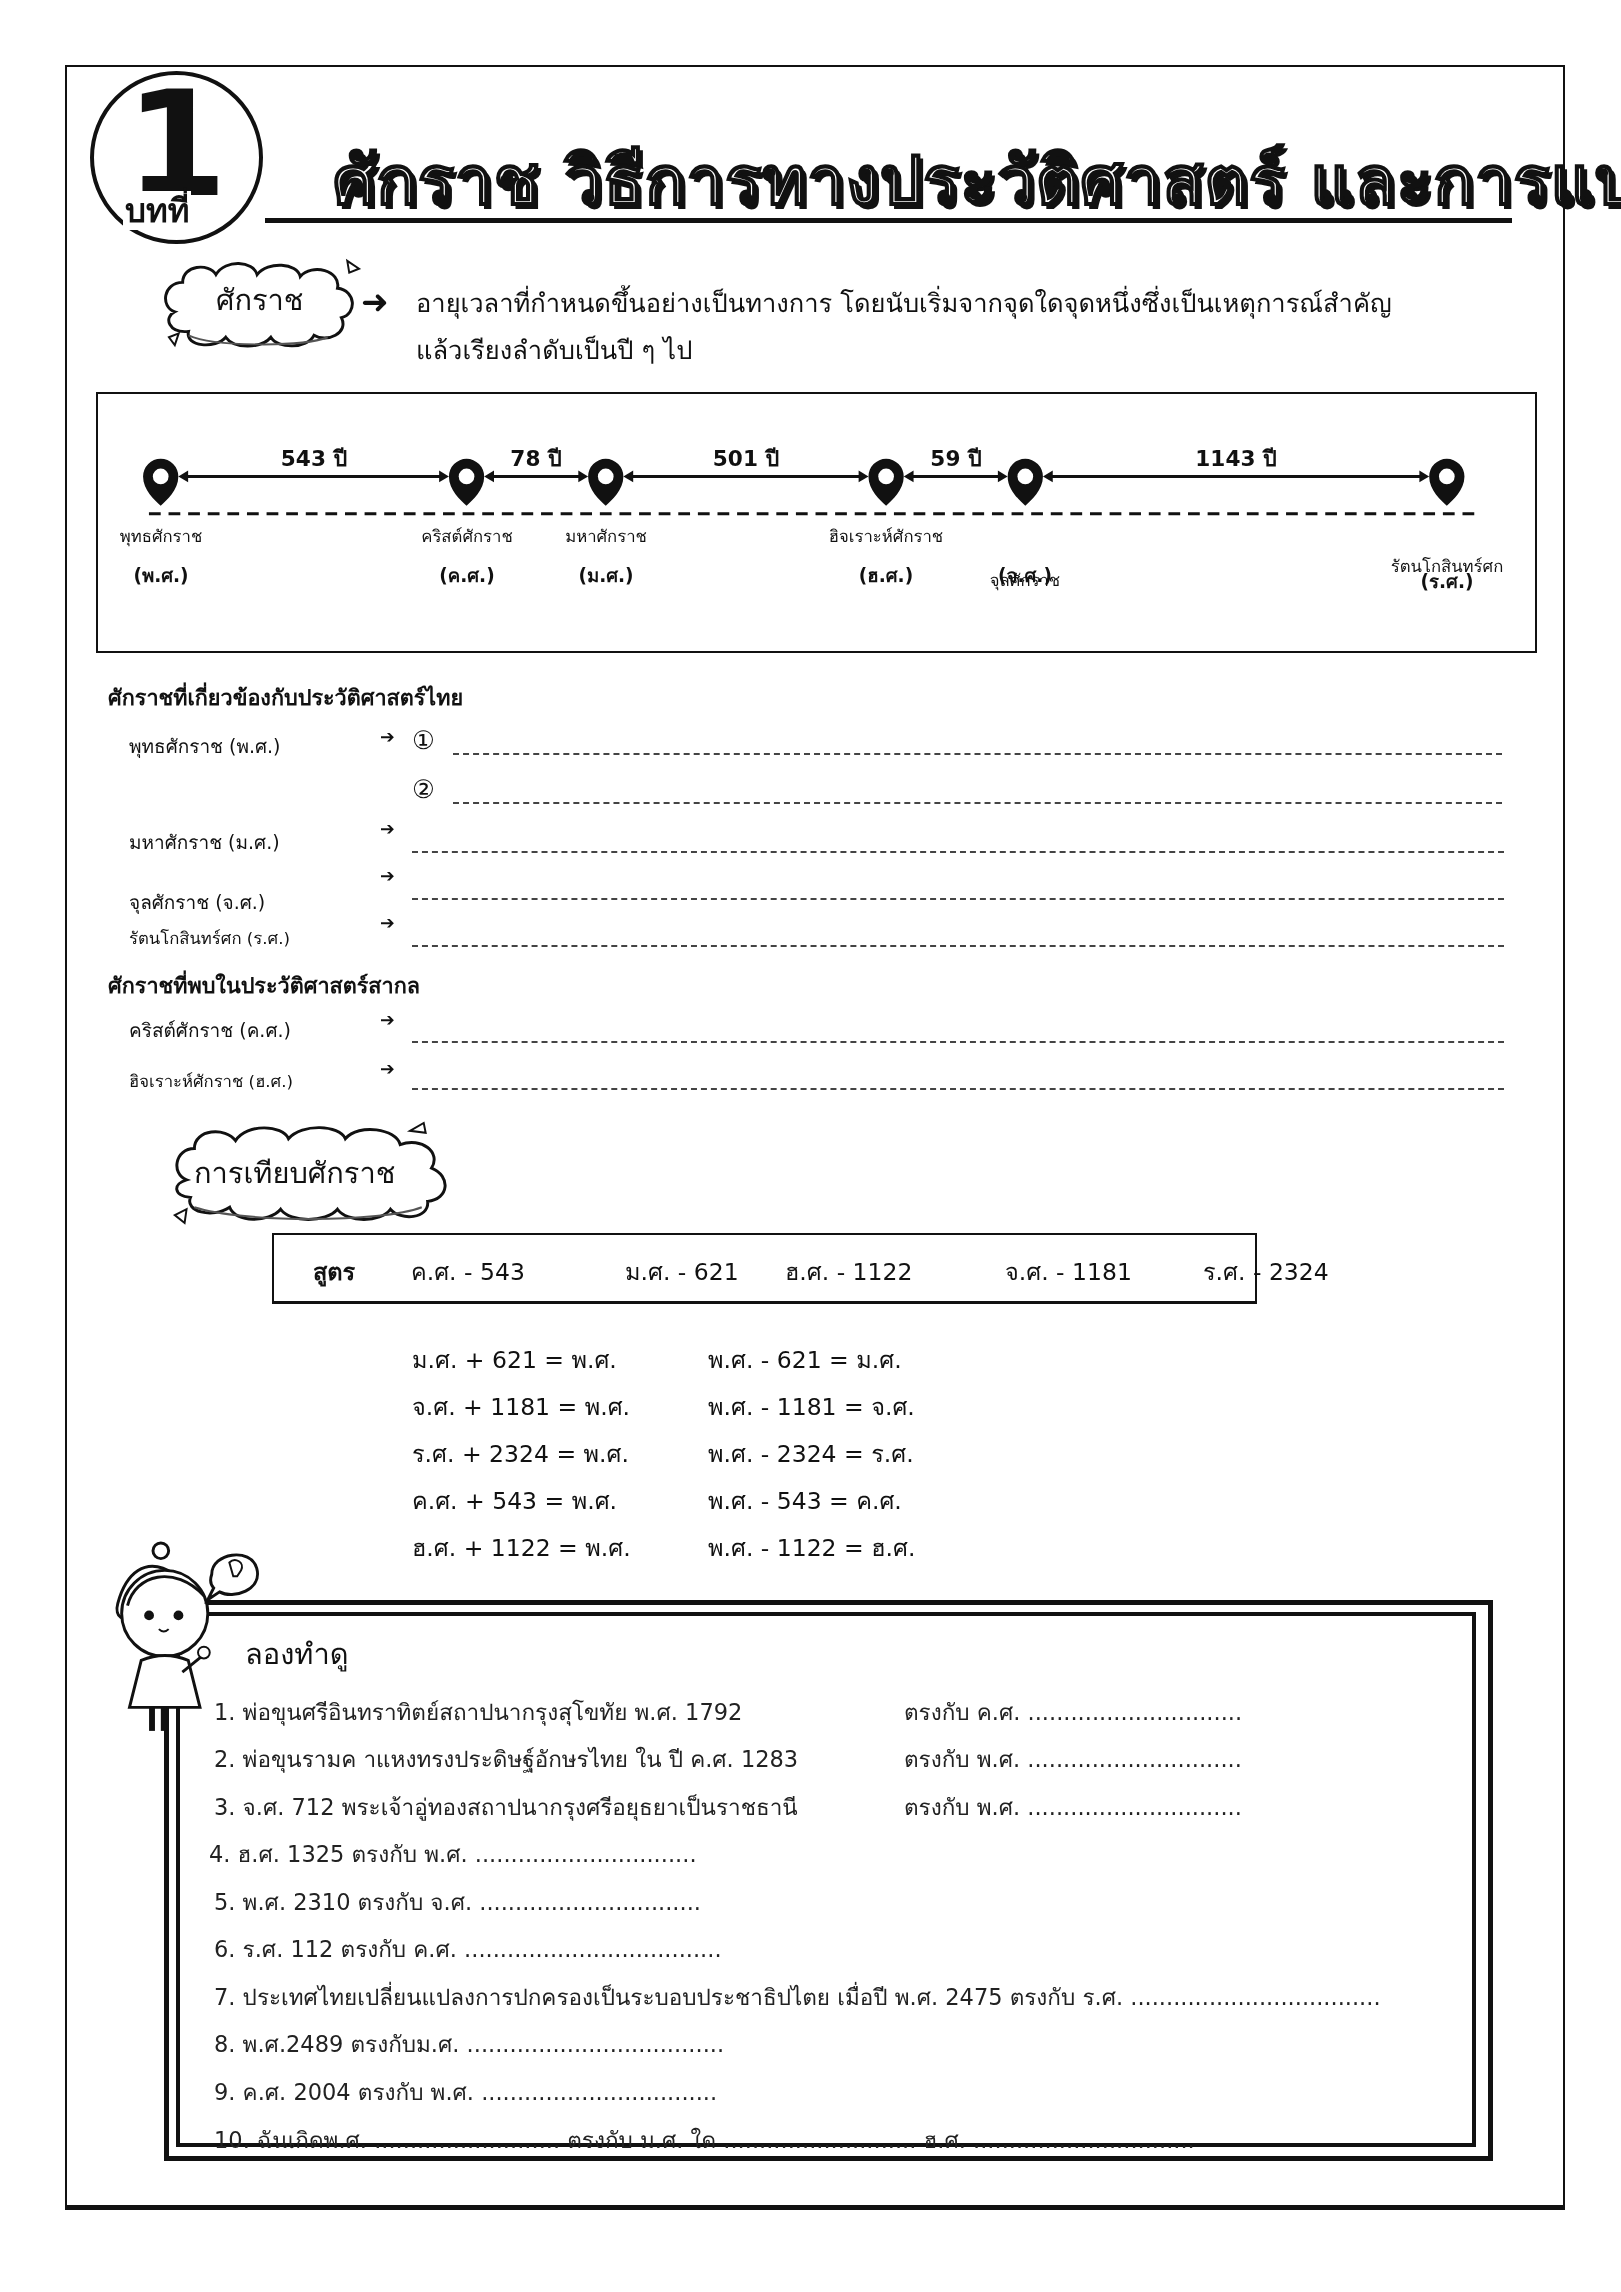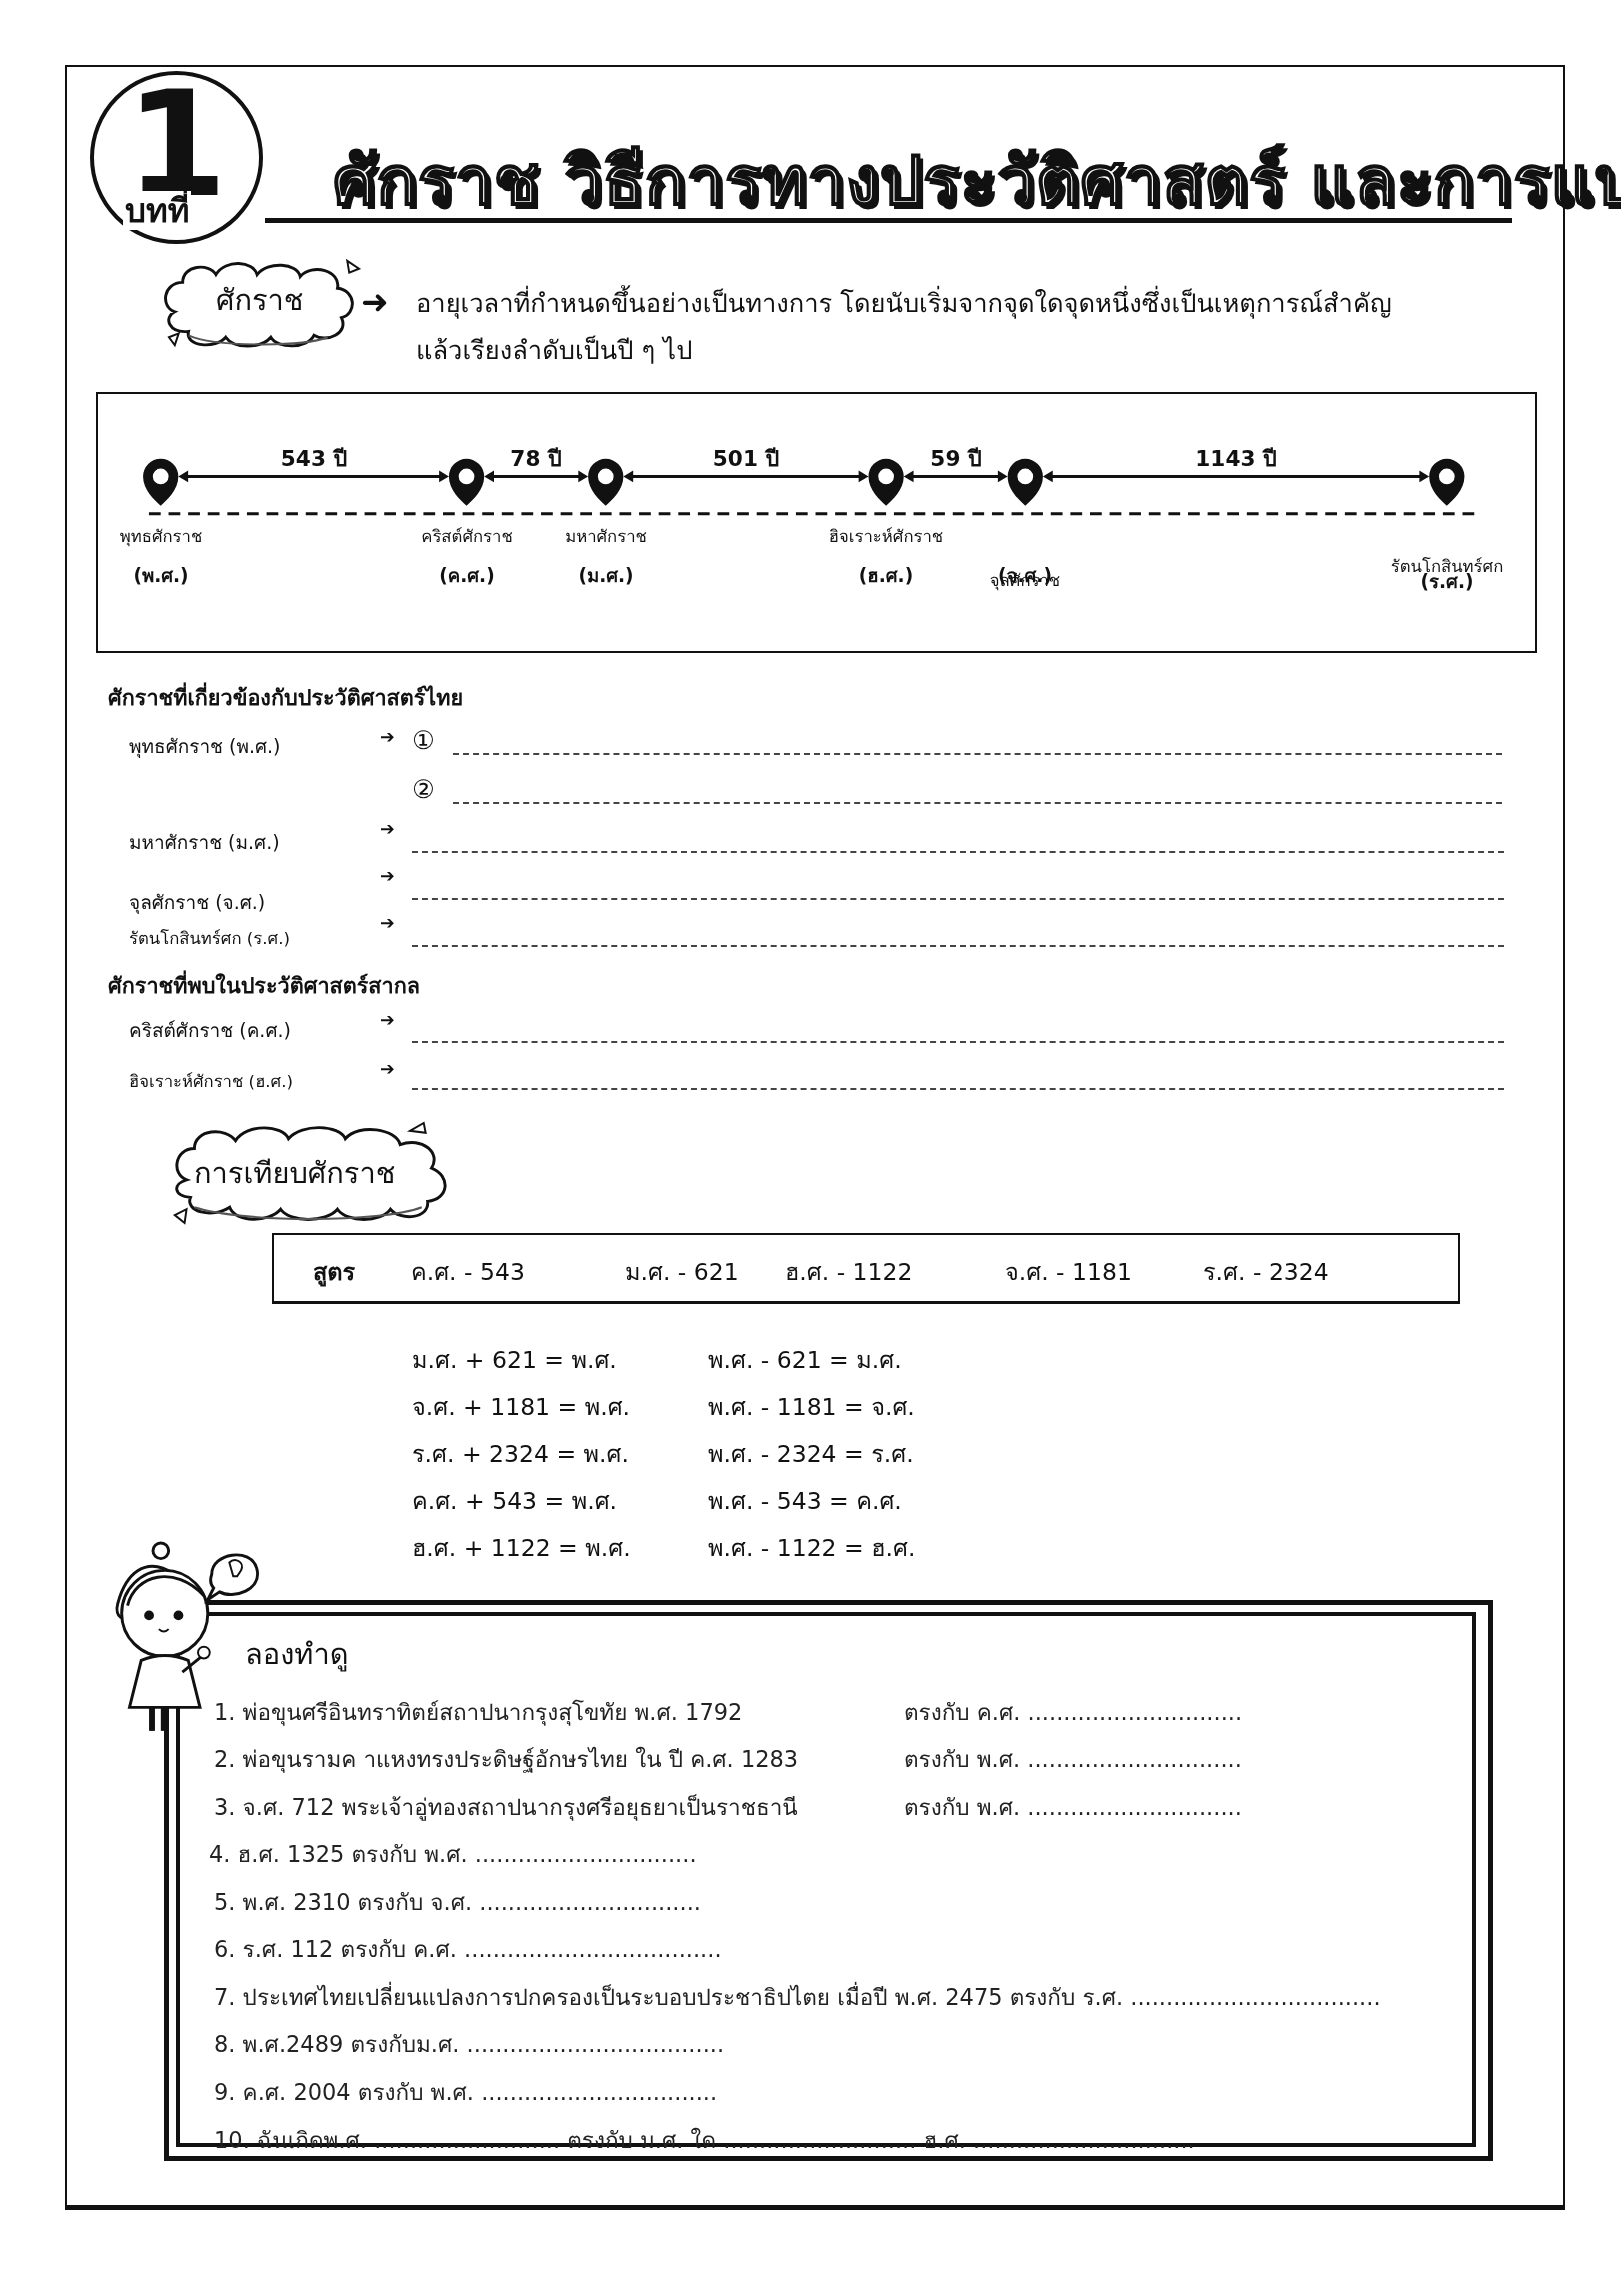--- a/index.html
+++ b/index.html
@@ -25,21 +25,21 @@
   .tl-abbr { position: absolute; font-size: 18.6px; font-weight: bold; color: #111; white-space: nowrap; transform: translateX(-50%); }
   .tl-span { position: absolute; font-size: 21.6px; font-weight: bold; white-space: nowrap; transform: translateX(-50%); }
   
   .section-heading { position: absolute; font-size: 21.6px; font-weight: bold; color: #111; white-space: nowrap; }
   .era-row-label { position: absolute; font-size: 19px; color: #111; white-space: nowrap; }
   .era-row-label.small { font-size: 16.7px; }
   .row-arrow { position: absolute; font-size: 17.6px; font-weight: bold; }
   .circ-num { position: absolute; font-size: 25.5px; }
   .fill-line { position: absolute; height: 0; border-bottom: 2px dashed #444; }
   
-  .formula-box { position: absolute; left: 272px; top: 1233px; width: 1188px; height: 71px; border: 2px solid #111; border-bottom-width: 3.9px; border-right-width: 2.9px; box-sizing: border-box; }
+  .formula-box { position: absolute; left: 272px; top: 1233px; width: 985px; height: 71px; border: 2px solid #111; border-bottom-width: 3.9px; border-right-width: 2.9px; box-sizing: border-box; }
   .formula-item { position: absolute; top: 17.6px; font-size: 23.5px; white-space: nowrap; }
   .formula-title { font-weight: bold; }
   .eq { position: absolute; font-size: 23.5px; white-space: nowrap; }
   
   .ex-outer { position: absolute; left: 164px; top: 1600px; width: 1329px; height: 561px; border: 5.9px solid #111; box-sizing: border-box; }
   .ex-inner { position: absolute; left: 176px; top: 1612px; width: 1300px; height: 535px; border: 4.9px solid #111; box-sizing: border-box; }
   .ex-title { position: absolute; left: 245px; top: 1631px; font-size: 29px; white-space: nowrap; }
   .ex-item { position: absolute; font-size: 22.5px; white-space: nowrap; color: #222; }
   .bottom-rule { position: absolute; left: 65px; top: 2205px; width: 1500px; height: 3.9px; background: #111; }
 </style>

